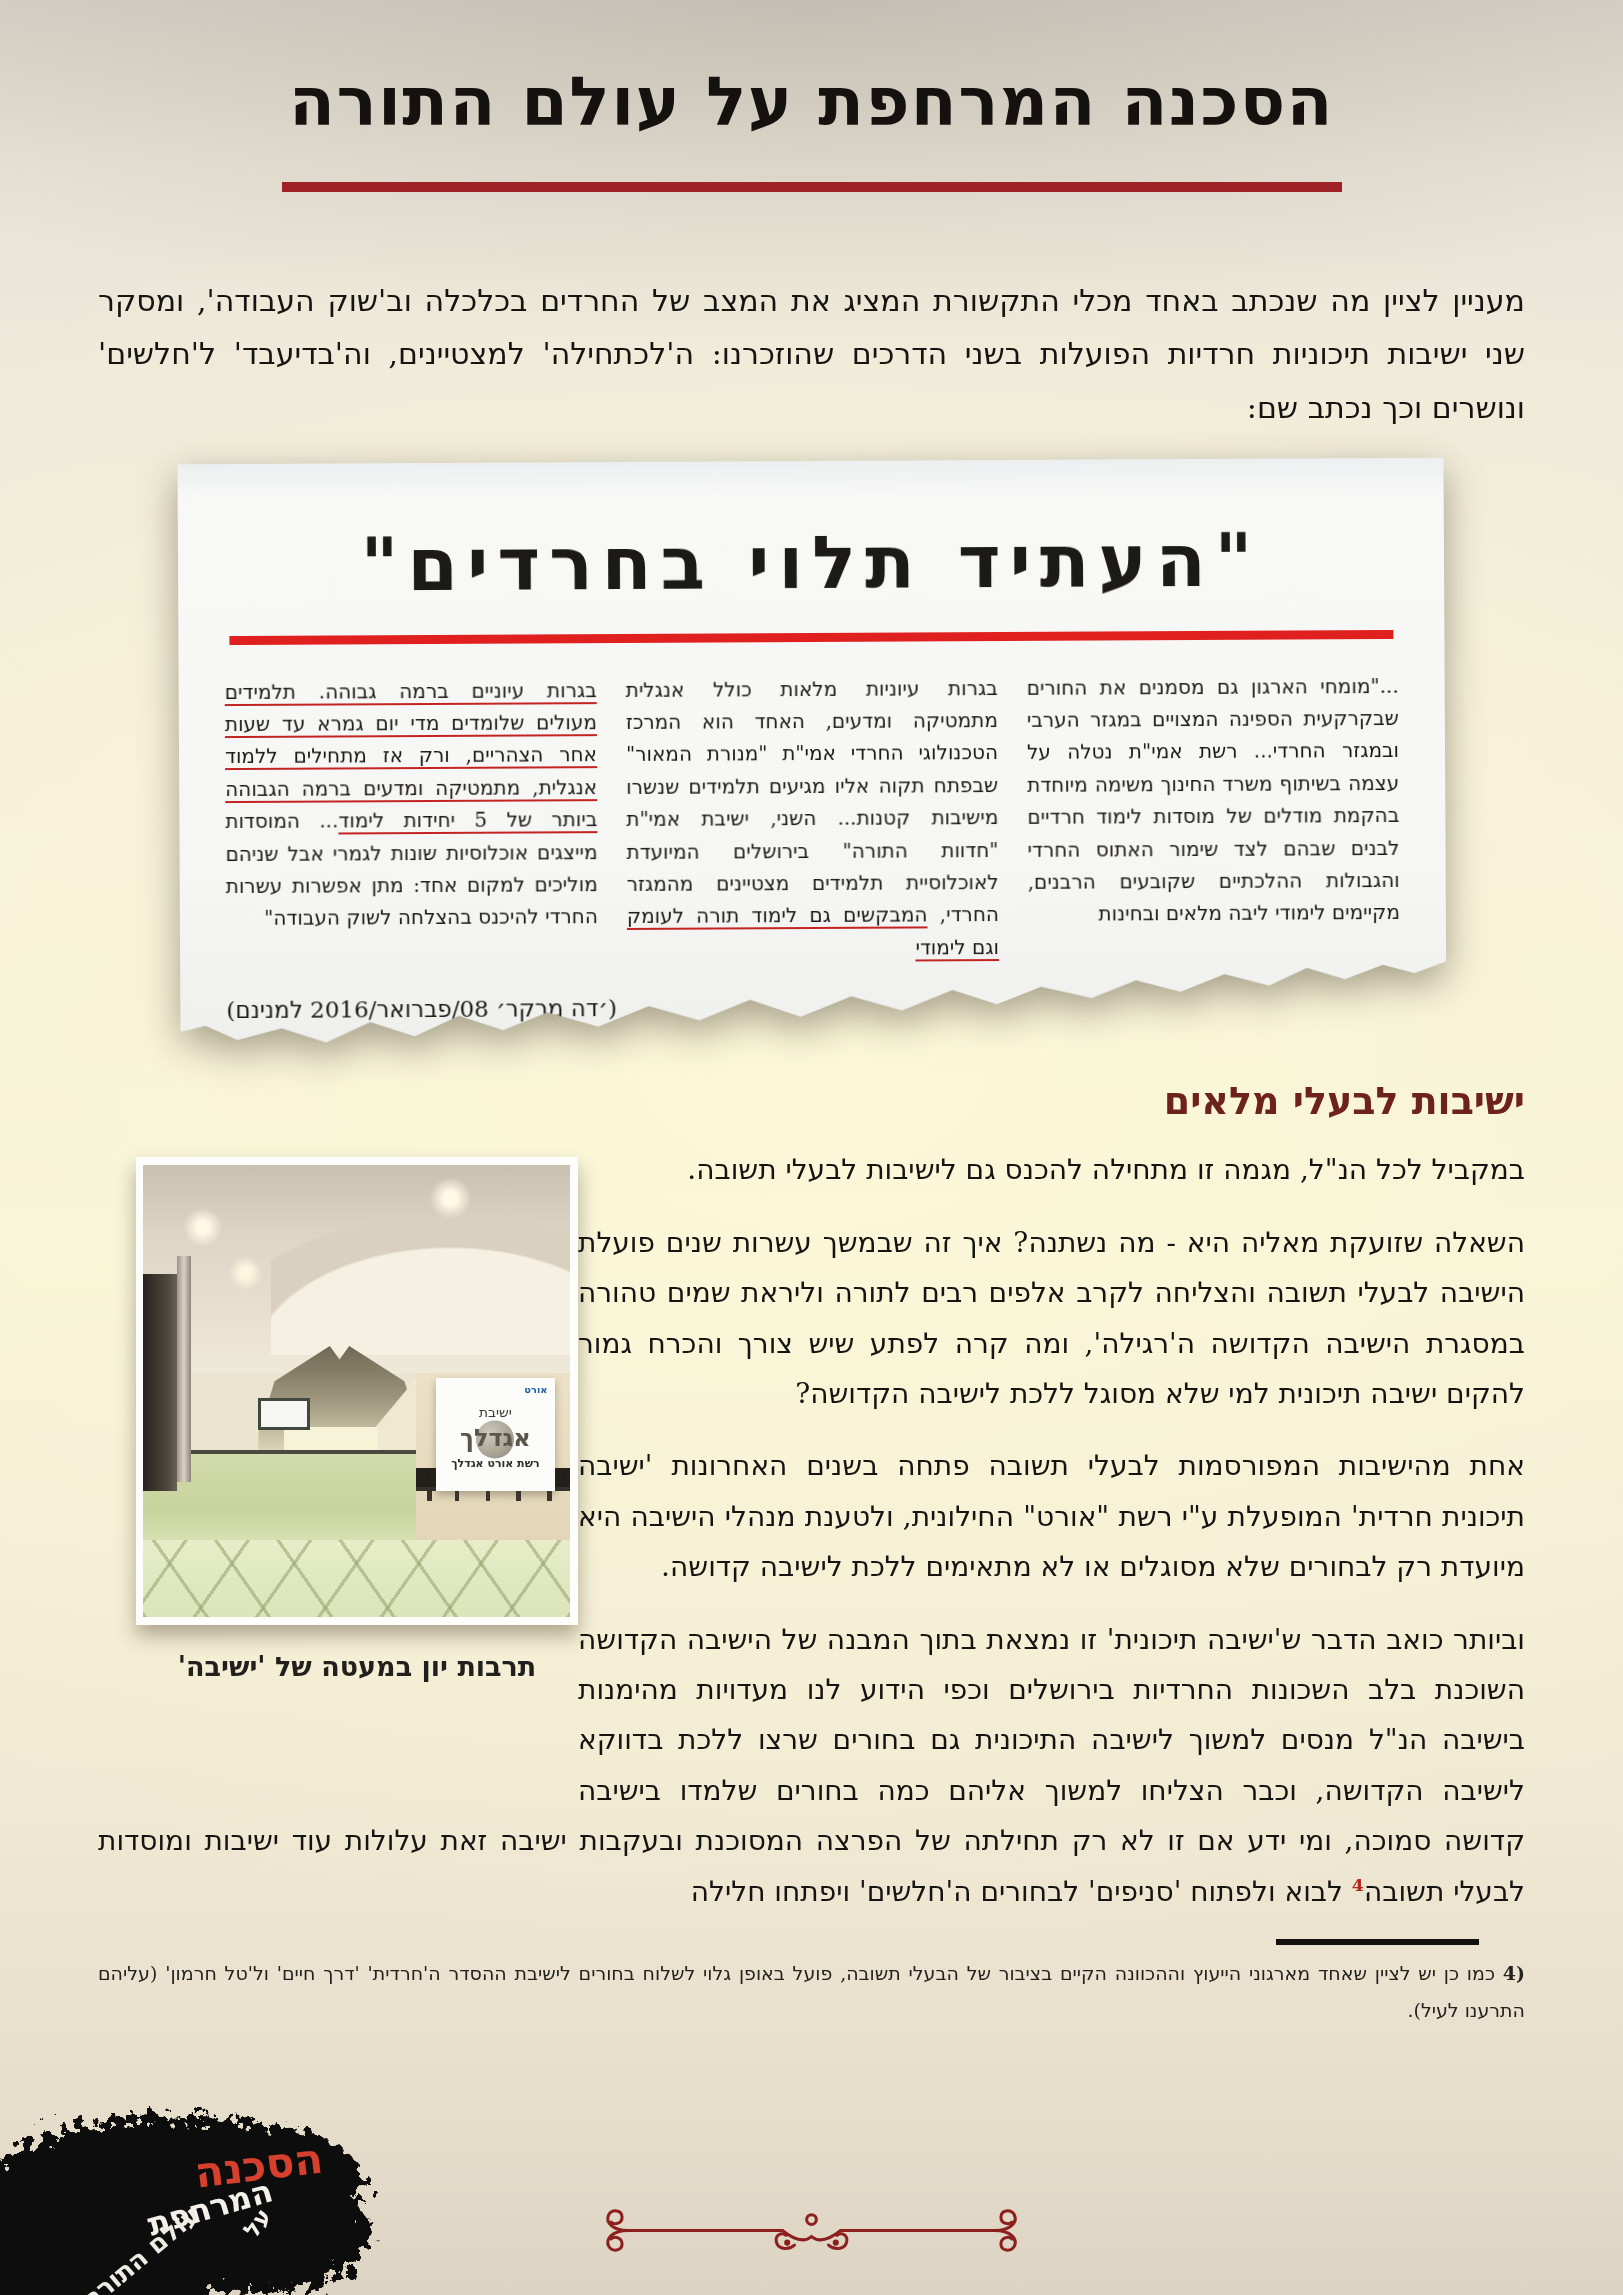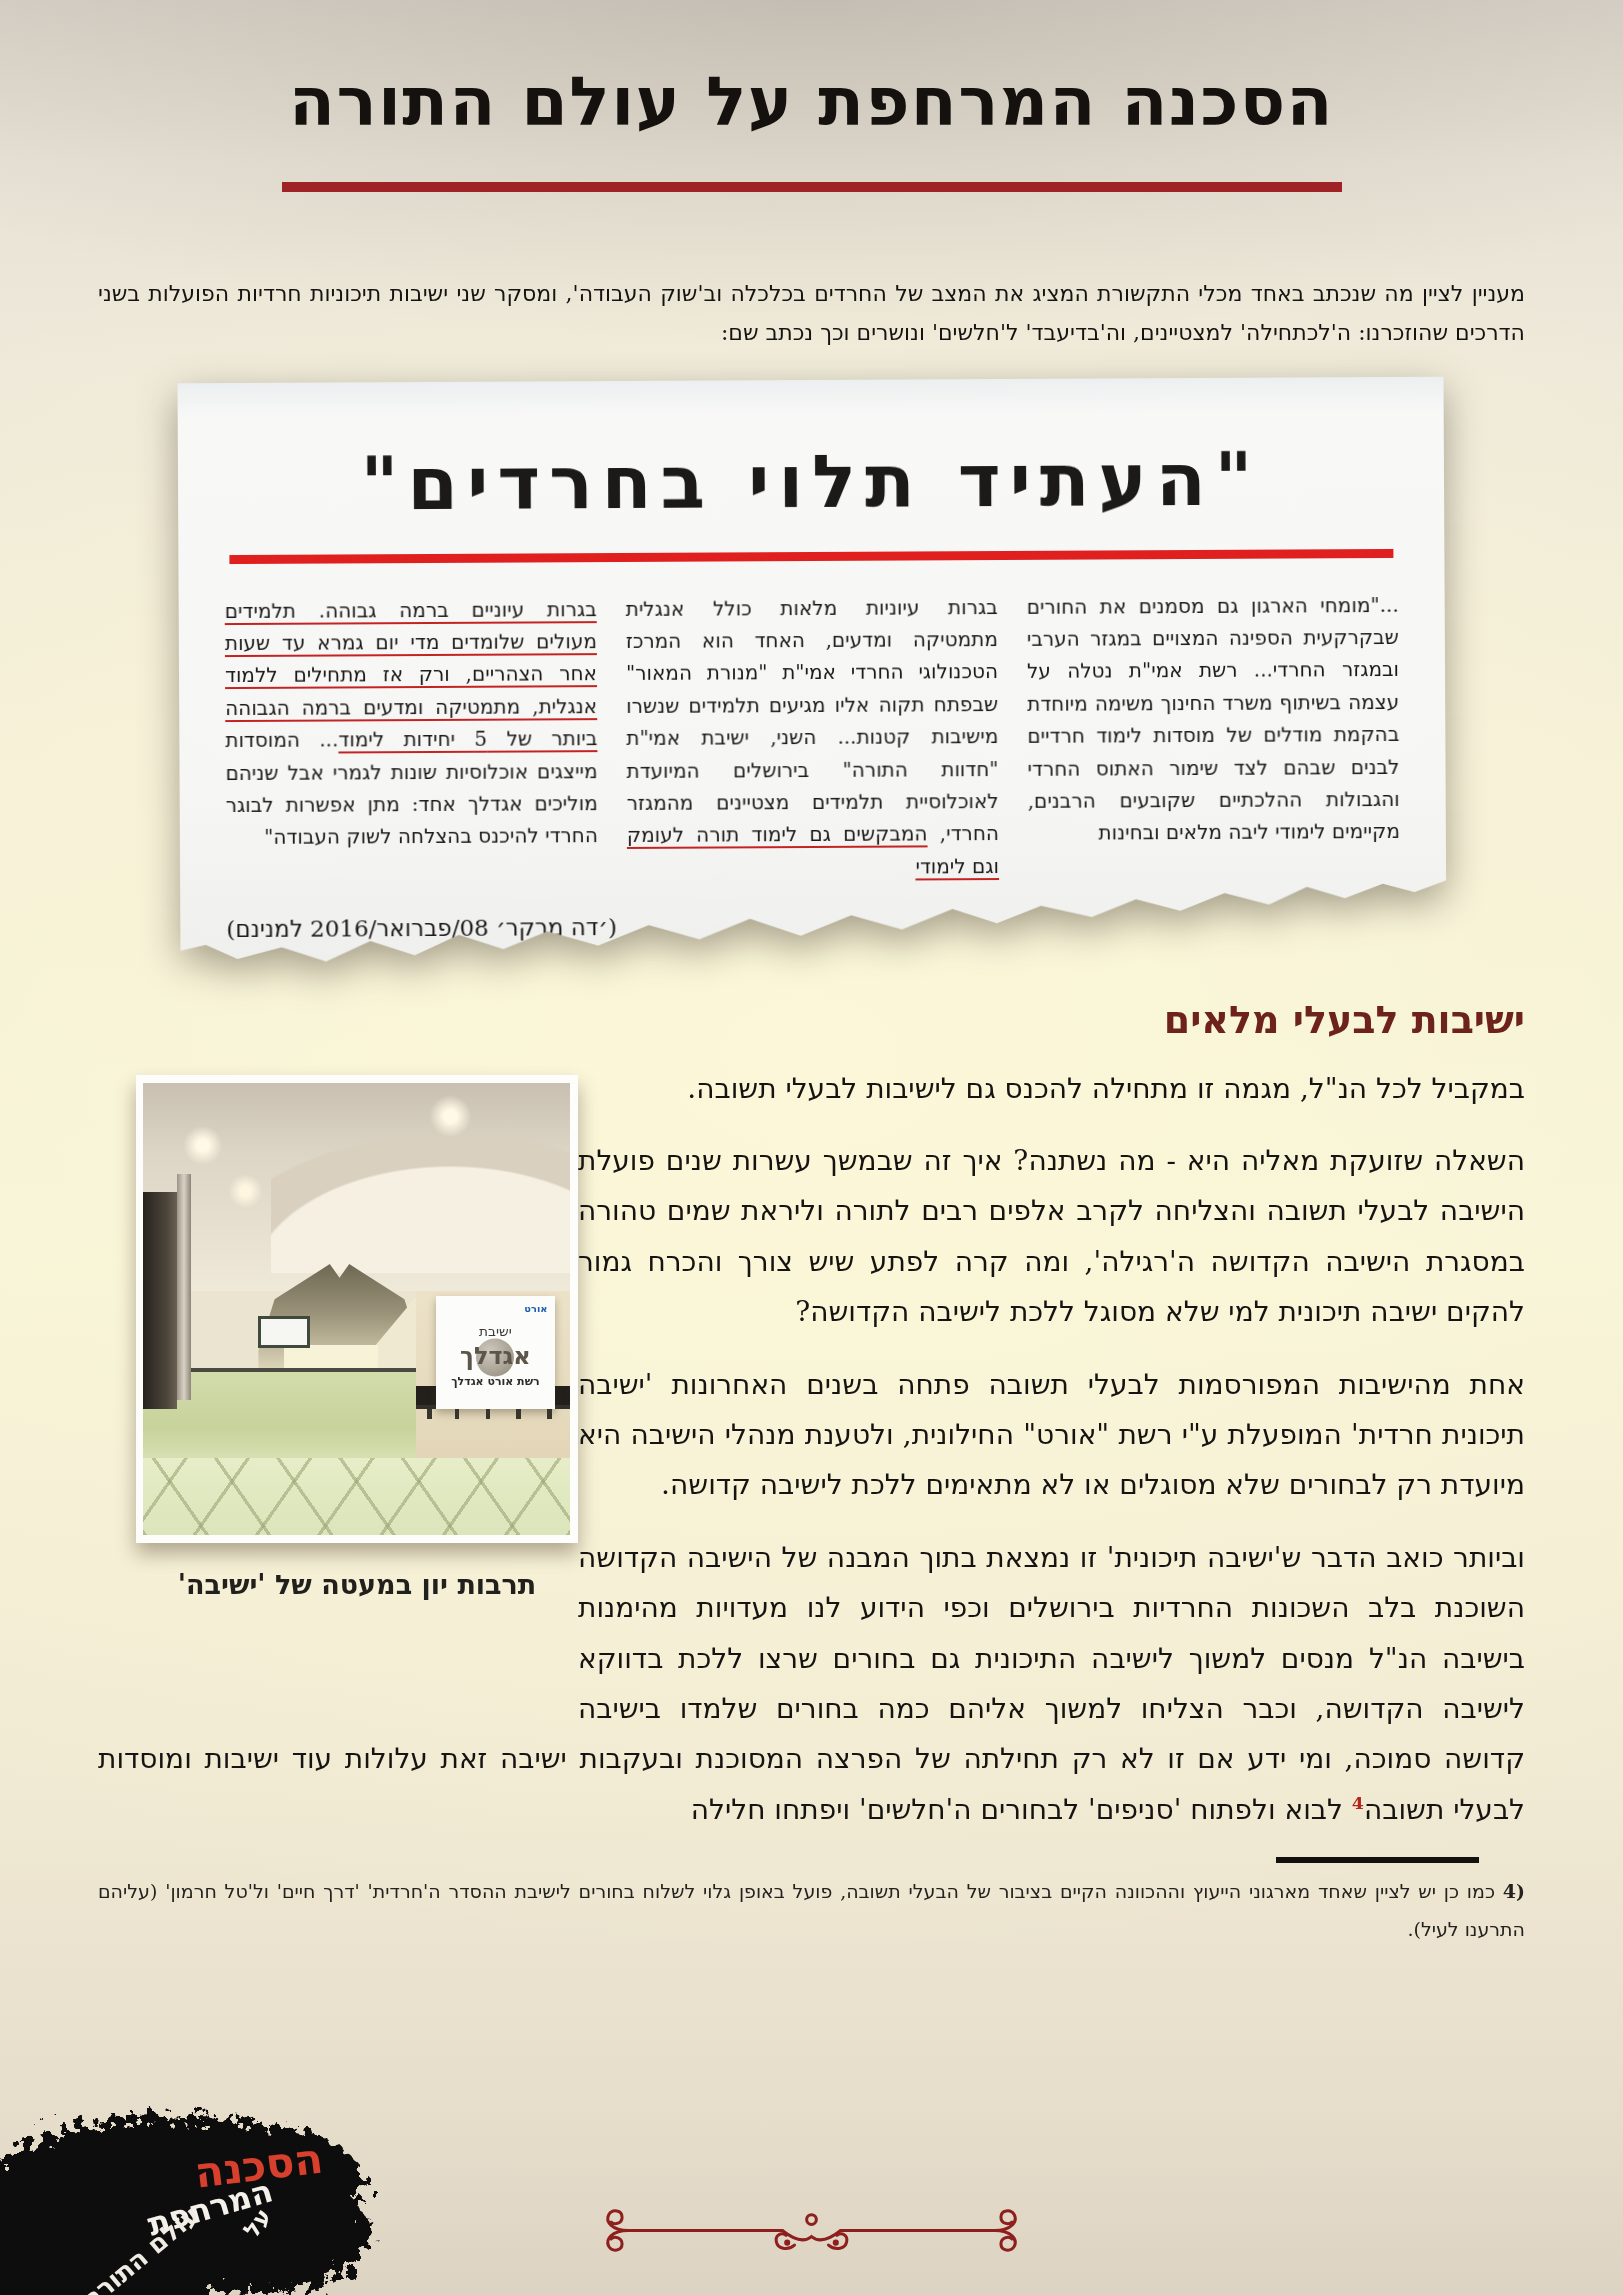--- a/index.html
+++ b/index.html
@@ -25,21 +25,21 @@
     color:#14110e;
   }
   .title-rule {
     width:1060px; height:9.8px;
     margin:41px auto 0 auto;
     background:#9e2226;
   }
   
   .intro {
     margin-top:82px;
-    font-size:22px; line-height:1.78;
+    font-size:30px; line-height:1.78;
     text-align:justify;
     font-weight:500;
   }
   
   .clip-shadow {
     width:1266px; margin:27.5px auto 0 auto;
     filter:drop-shadow(0 13px 19.6px rgba(60,50,40,.45));
     transform:rotate(-0.3deg);
   }
   .clipping {
@@ -173,21 +173,21 @@
 
   <div class="intro">מעניין לציין מה שנכתב באחד מכלי התקשורת המציג את המצב של החרדים בכלכלה וב'שוק העבודה', ומסקר שני ישיבות תיכוניות חרדיות הפועלות בשני הדרכים שהוזכרנו: ה'לכתחילה' למצטיינים, וה'בדיעבד' ל'חלשים' ונושרים וכך נכתב שם:</div>
 
   <div class="clip-shadow">
     <div class="clipping">
       <div class="headline">"העתיד תלוי בחרדים"</div>
       <div class="clip-rule"></div>
       <div class="clip-cols" id="clip-cols">
           <div class="clip-col"><span>..."מומחי הארגון גם מסמנים את החורים שבקרקעית הספינה המצויים במגזר הערבי ובמגזר החרדי... רשת אמי"ת נטלה על עצמה בשיתוף משרד החינוך משימה מיוחדת בהקמת מודלים של מוסדות לימוד חרדיים לבנים שבהם לצד שימור האתוס החרדי והגבולות ההלכתיים שקובעים הרבנים, מקיימים לימודי ליבה מלאים ובחינות</span></div>
           <div class="clip-col"><span>בגרות עיוניות מלאות כולל אנגלית מתמטיקה ומדעים, האחד הוא המרכז הטכנולוגי החרדי אמי"ת "מנורת המאור" שבפתח תקוה אליו מגיעים תלמידים שנשרו מישיבות קטנות... השני, ישיבת אמי"ת "חדוות התורה" בירושלים המיועדת לאוכלוסיית תלמידים מצטיינים מהמגזר החרדי, </span><span class="u">המבקשים גם לימוד תורה לעומק וגם לימודי</span></div>
-          <div class="clip-col"><span class="u">בגרות עיוניים ברמה גבוהה. תלמידים מעולים שלומדים מדי יום גמרא עד שעות אחר הצהריים, ורק אז מתחילים ללמוד אנגלית, מתמטיקה ומדעים ברמה הגבוהה ביותר של 5 יחידות לימוד</span><span>... המוסדות מייצגים אוכלוסיות שונות לגמרי אבל שניהם מוליכים אגדלך אחד: מתן אפשרות לבוגר החרדי להיכנס בהצלחה לשוק העבודה"</span></div>
+          <div class="clip-col"><span class="u">בגרות עיוניים ברמה גבוהה. תלמידים מעולים שלומדים מדי יום גמרא עד שעות אחר הצהריים, ורק אז מתחילים ללמוד אנגלית, מתמטיקה ומדעים ברמה הגבוהה ביותר של 5 יחידות לימוד</span><span>... המוסדות מייצגים אוכלוסיות שונות לגמרי אבל שניהם מוליכים למקום אחד: מתן אפשרות עשרות החרדי להיכנס בהצלחה לשוק העבודה"</span></div>
         </div>
       <div class="clip-source">(׳דה מרקר׳ 08/פברואר/2016 למנינם)</div>
     </div>
   </div>
 
   <div class="section-heading">ישיבות לבעלי מלאים</div>
 
   <div class="article">
     <figure class="photo">
       <div class="photo-frame">

